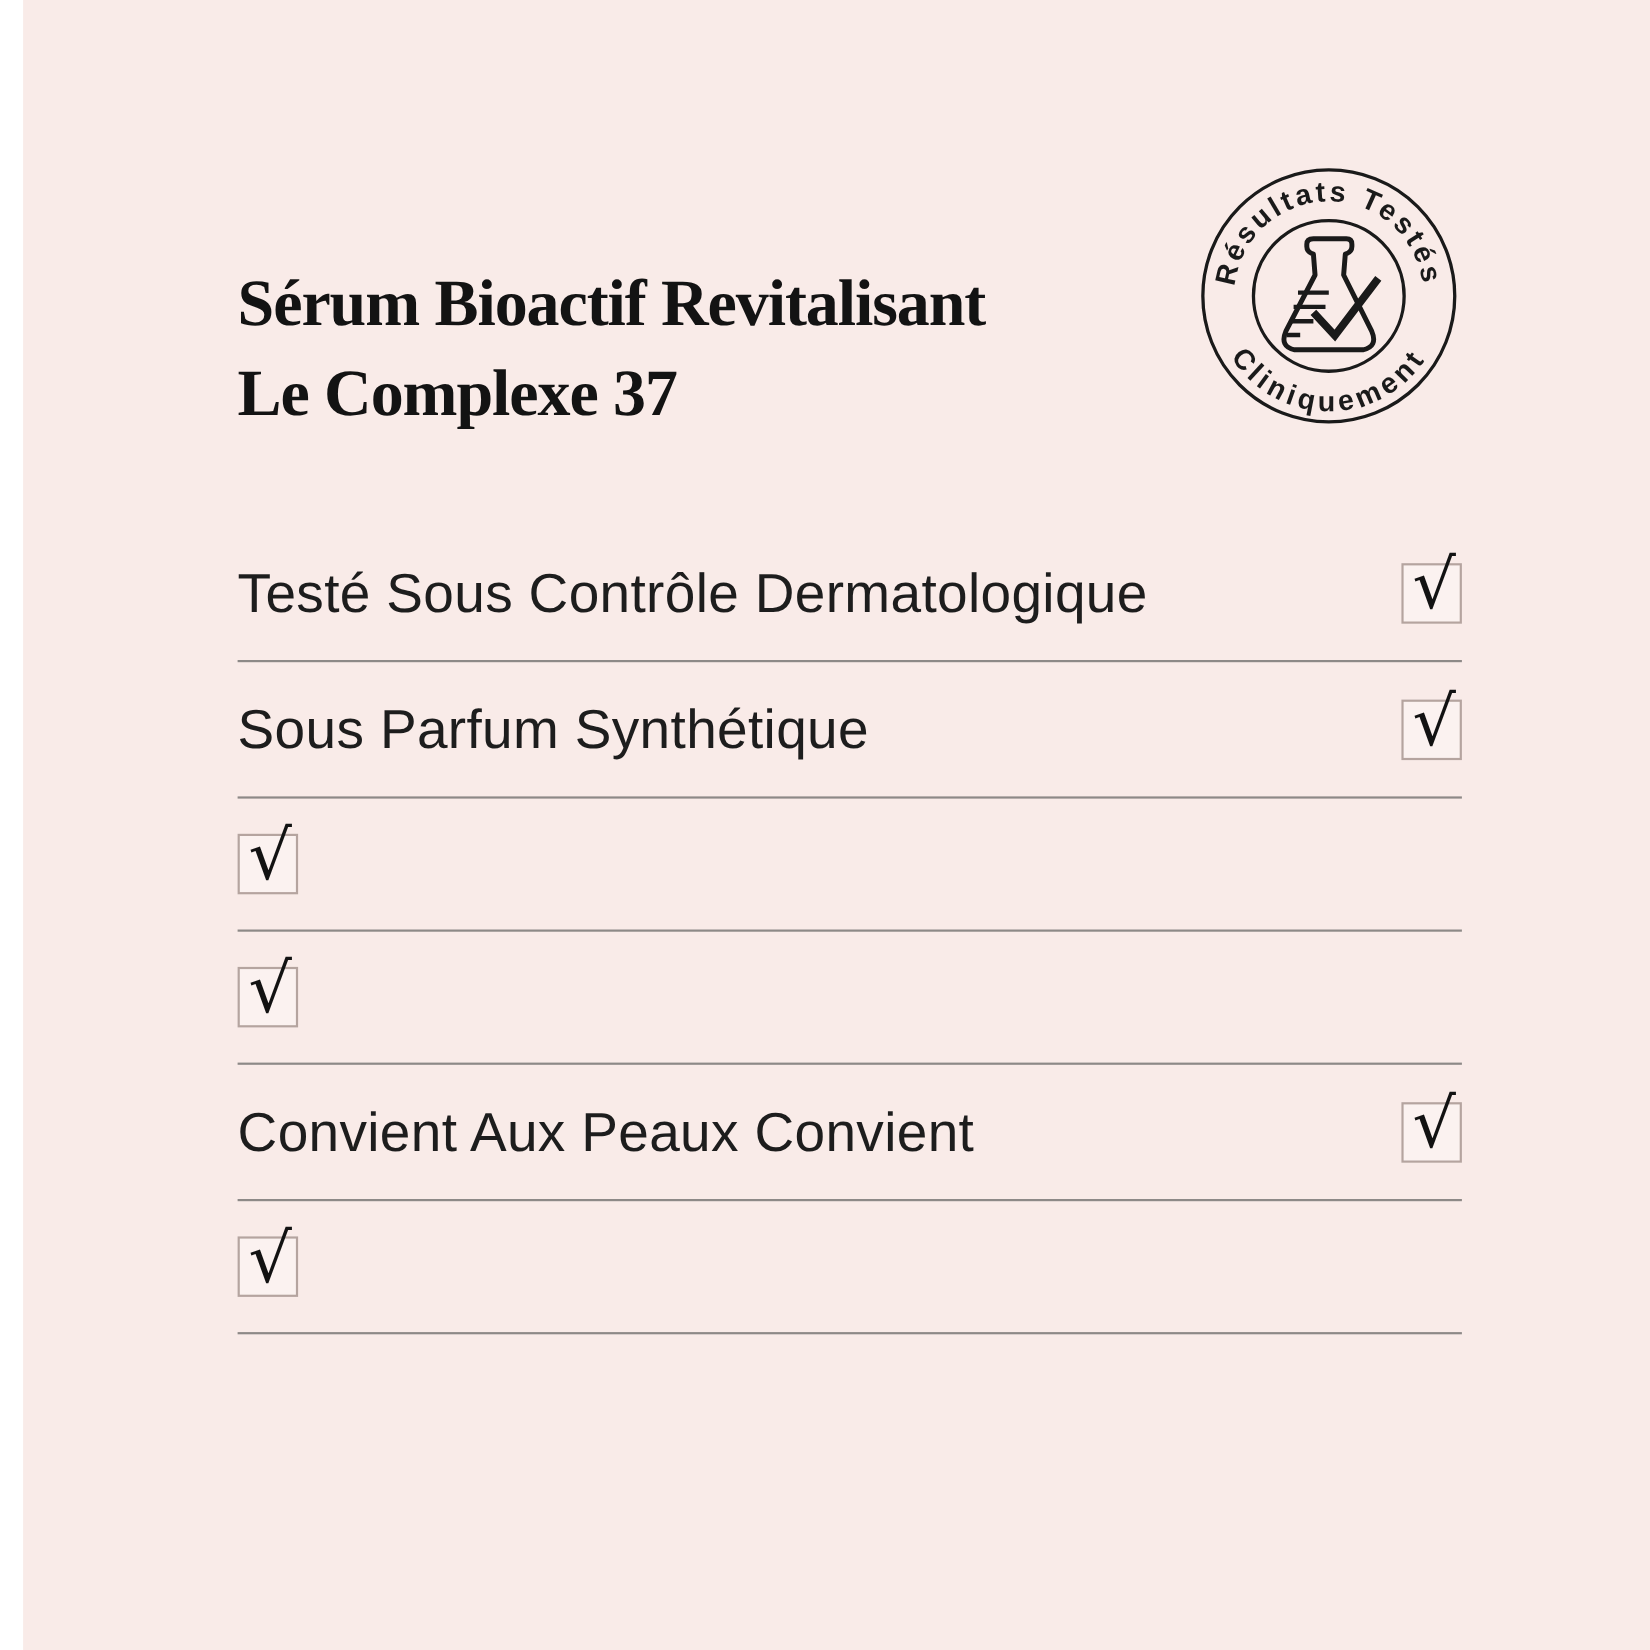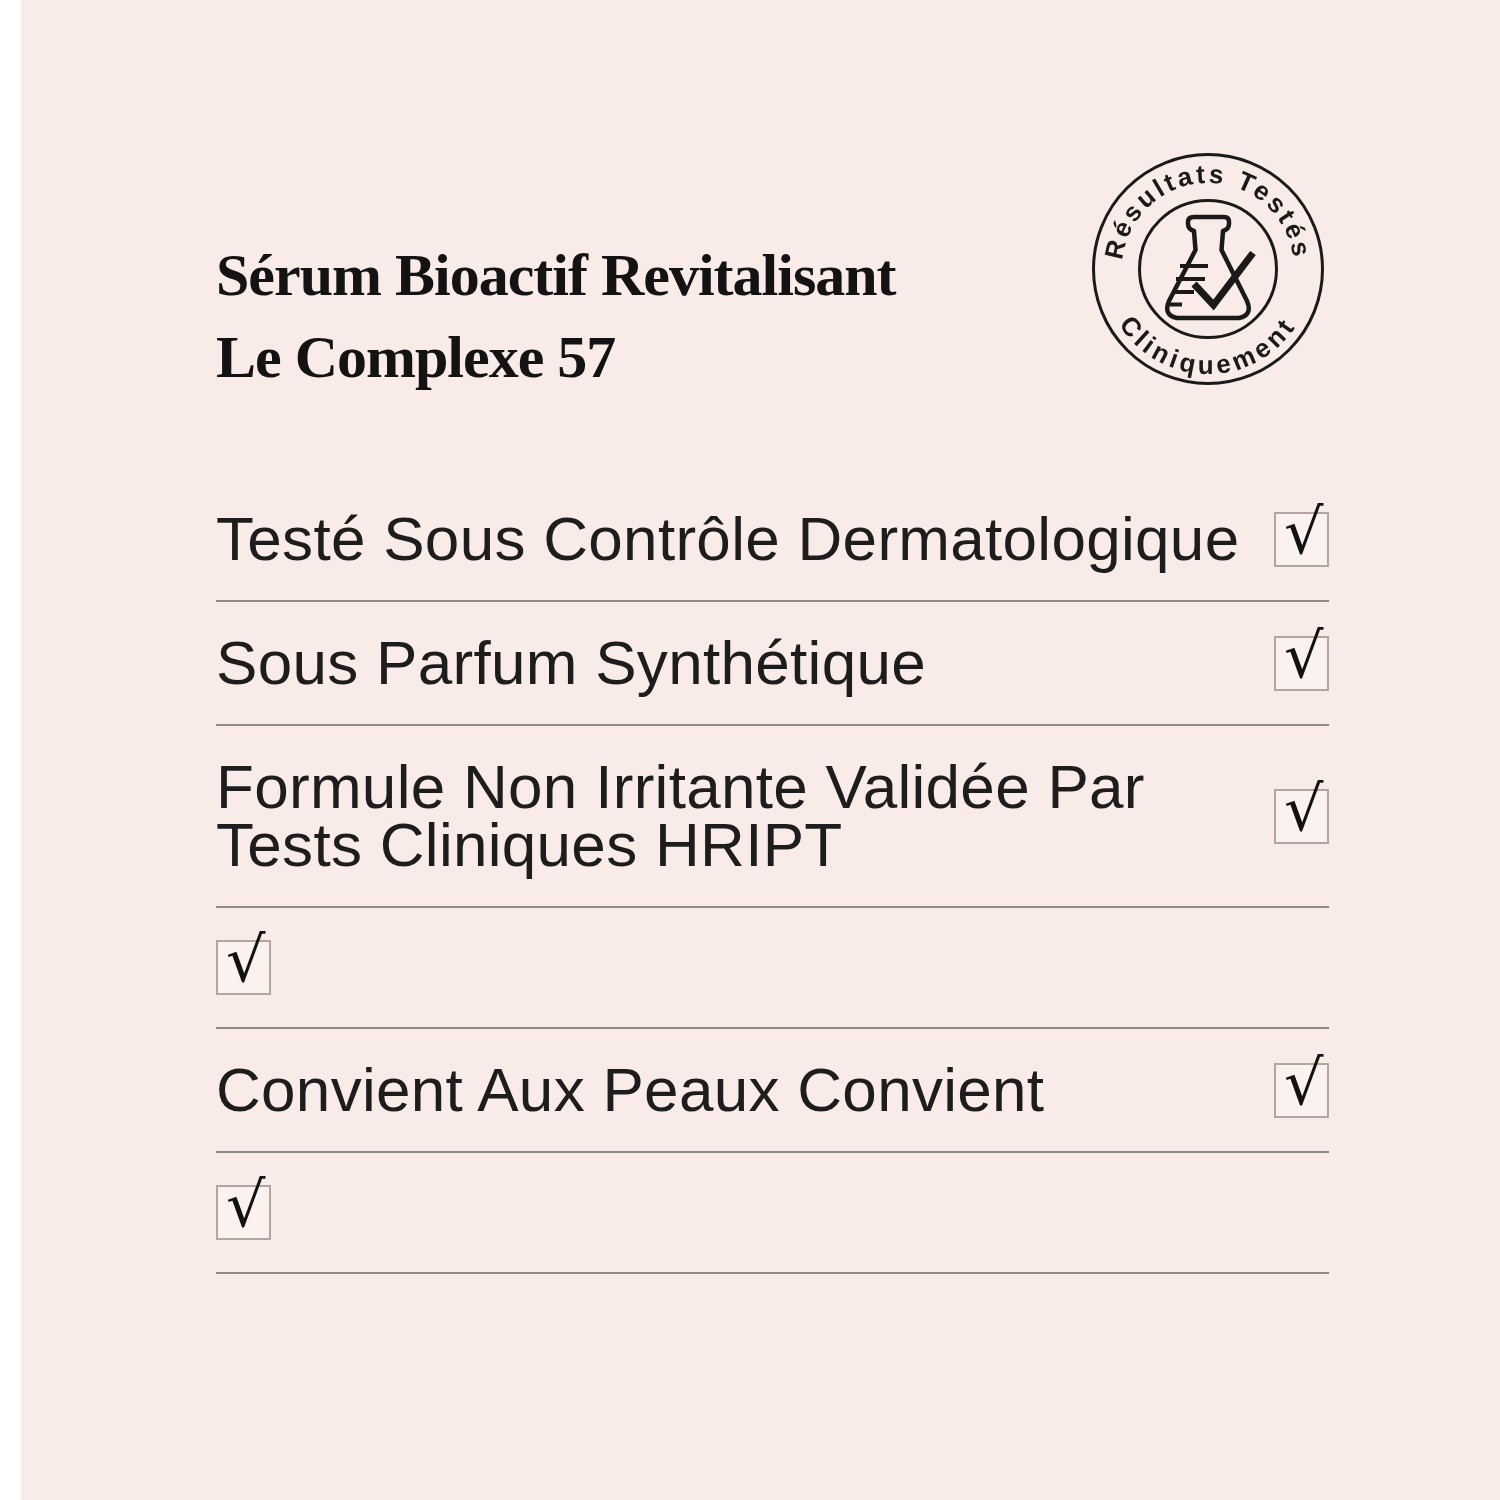--- a/index.html
+++ b/index.html
@@ -56,21 +56,21 @@
   }
   .feature-row {
     display: flex;
     align-items: center;
     justify-content: space-between;
     gap: 30px;
     padding: 32px 0;
     border-bottom: 2px solid #8d8987;
   }
   .feature-label {
-    font-size: 62px;
+    font-size: 50px;
     line-height: 58px;
     letter-spacing: 0.3px;
     white-space: pre-line;
     color: #1d1d1d;
   }
   .checkbox {
     position: relative;
     flex: none;
     width: 55px;
     height: 55px;
@@ -89,21 +89,21 @@
     color: #121212;
   }
 </style>
 </head>
 <body>
 
 <div class="canvas">
 
   <h1 class="title">
     <span>Sérum Bioactif Revitalisant</span>
-    <span>Le Complexe 57</span>
+    <span>Le Complexe 37</span>
   </h1>
 
   <div class="badge">
     <svg viewBox="0 0 234 234">
       <circle cx="117" cy="117" r="114.5" fill="none" stroke="#1a1a1a" stroke-width="3"></circle>
       <circle cx="117" cy="117" r="68.5" fill="none" stroke="#1a1a1a" stroke-width="3"></circle>
 
       <defs>
         <path id="arcTop" d="M 32.3 102.1 A 86 86 0 0 1 201.7 102.1" fill="none"></path>
         <path id="arcBottom" d="M 24.3 166.3 A 105 105 0 0 0 209.7 166.3" fill="none"></path>
@@ -141,22 +141,20 @@
   </div>
 
   <div class="feature-row">
     <div class="feature-label">Sous Parfum Synthétique</div>
     <div class="checkbox">
       <span class="tick">√</span>
     </div>
   </div>
 
   <div class="feature-row">
-    <div class="feature-label">Formule Non Irritante Validée Par
-Tests Cliniques HRIPT</div>
     <div class="checkbox">
       <span class="tick">√</span>
     </div>
   </div>
 
   <div class="feature-row">
     <div class="checkbox">
       <span class="tick">√</span>
     </div>
   </div>

